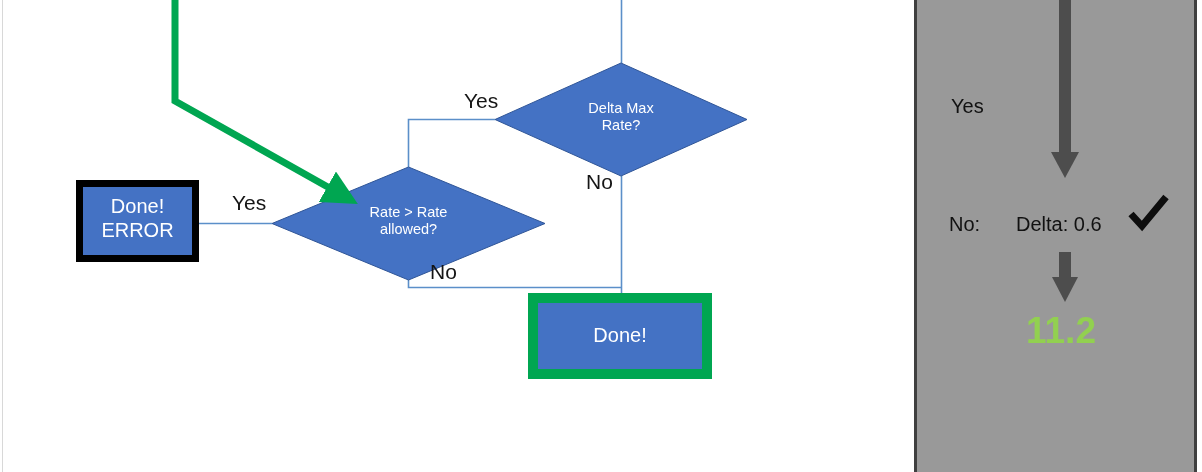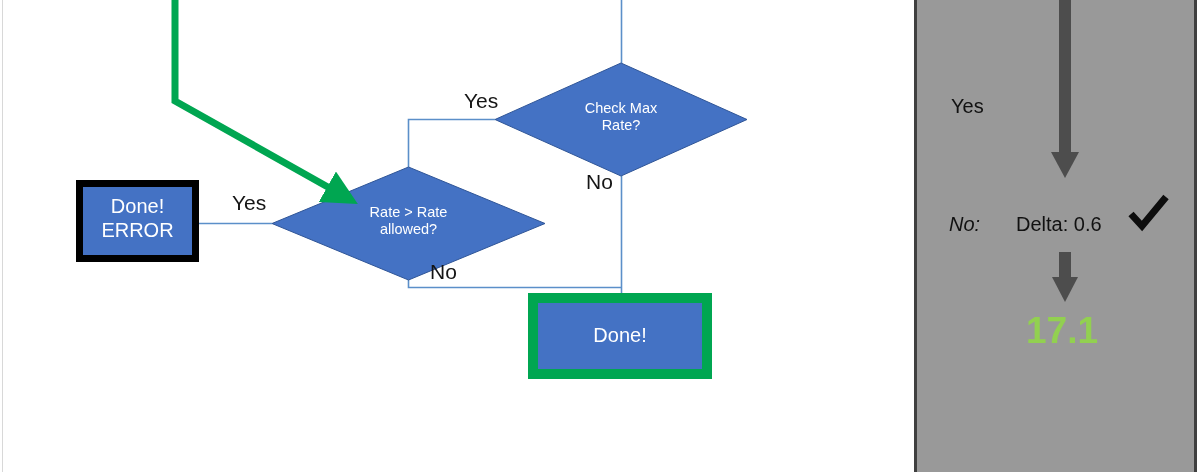--- a/index.html
+++ b/index.html
@@ -114,40 +114,40 @@
     </g>
 
     <g fill="#4d4d4d">
       <rect x="1059" y="252" width="12" height="28"></rect>
       <polygon points="1052,277 1078,277 1065,302"></polygon>
     </g>
 
     <path d="M1131,214 L1142,226 L1166,197" fill="none" stroke="#0d0d0d" stroke-width="7" stroke-linecap="butt" stroke-linejoin="miter"></path>
   </svg>
 
-  <div class="node-label diamond-label" style="left:495px; top:100px; width:252px;">Check Max
+  <div class="node-label diamond-label" style="left:495px; top:100px; width:252px;">Delta Max
 Rate?</div>
 
   <div class="node-label diamond-label" style="left:272px; top:204px; width:273px;text-align:center;">Rate &gt; Rate
 allowed?</div>
 
   <div class="node-label box-label" style="left:76px; top:195px; width:123px;">Done!
 ERROR</div>
 
   <div class="node-label box-label" style="left:528px; top:324px; width:184px;">Done!</div>
 
   <div class="edge-label" style="left:464px; top:90px;">Yes</div>
 
   <div class="edge-label" style="left:586px; top:171px;">No</div>
 
   <div class="edge-label" style="left:232px; top:192px;">Yes</div>
 
   <div class="edge-label" style="left:430px; top:261px;">No</div>
 
   <div class="panel-text" style="left:951px; top:96px;">Yes</div>
 
-  <div class="panel-text" style="left:949px; top:214px;font-style:italic;">No:</div>
+  <div class="panel-text" style="left:949px; top:214px;">No:</div>
 
   <div class="panel-text" style="left:1016px; top:214px;">Delta: 0.6</div>
 
-  <div class="panel-value" style="left:1026px; top:312px; color:#92d050;">17.1</div>
+  <div class="panel-value" style="left:1026px; top:312px; color:#92d050;">11.2</div>
 
 </div>
 
 </body></html>

